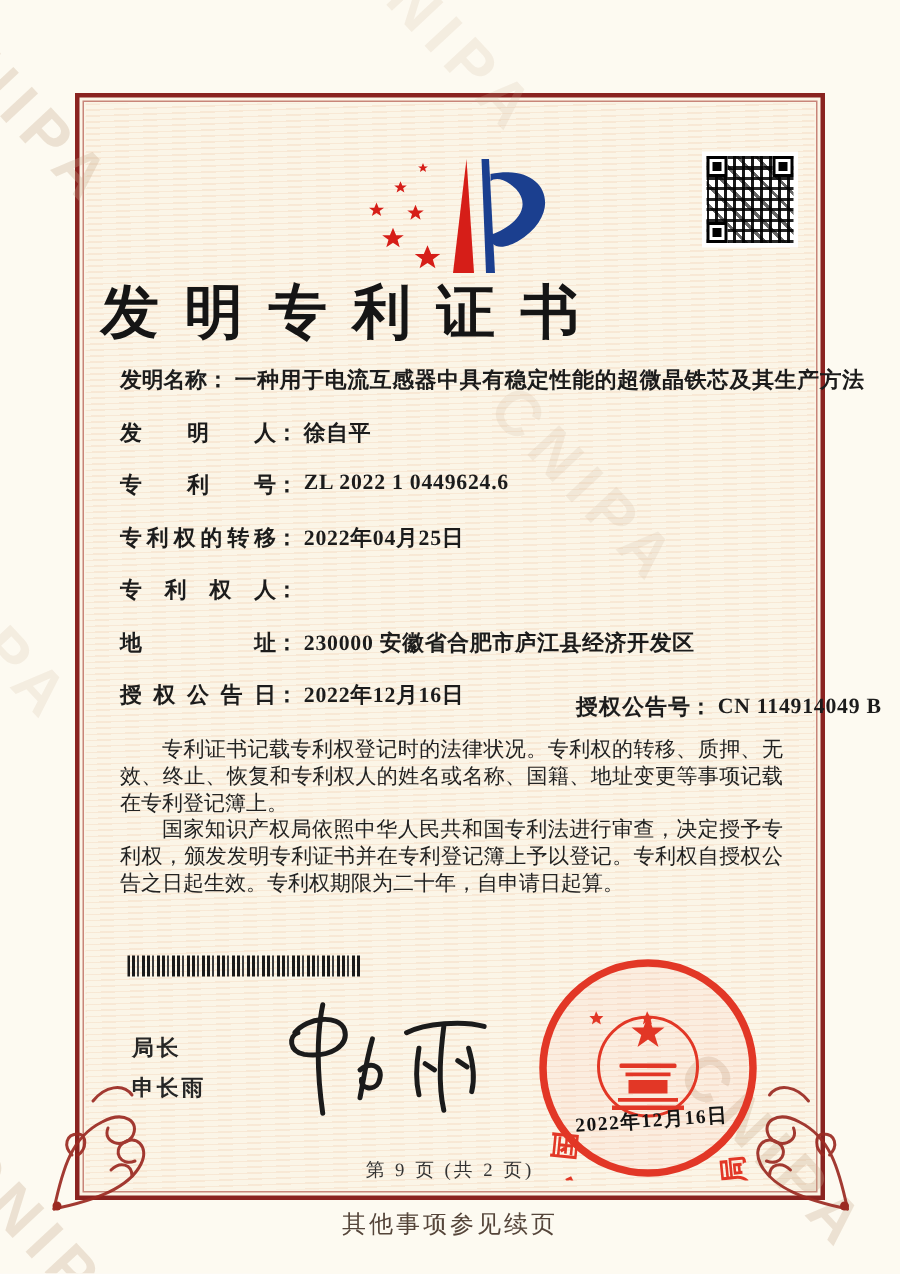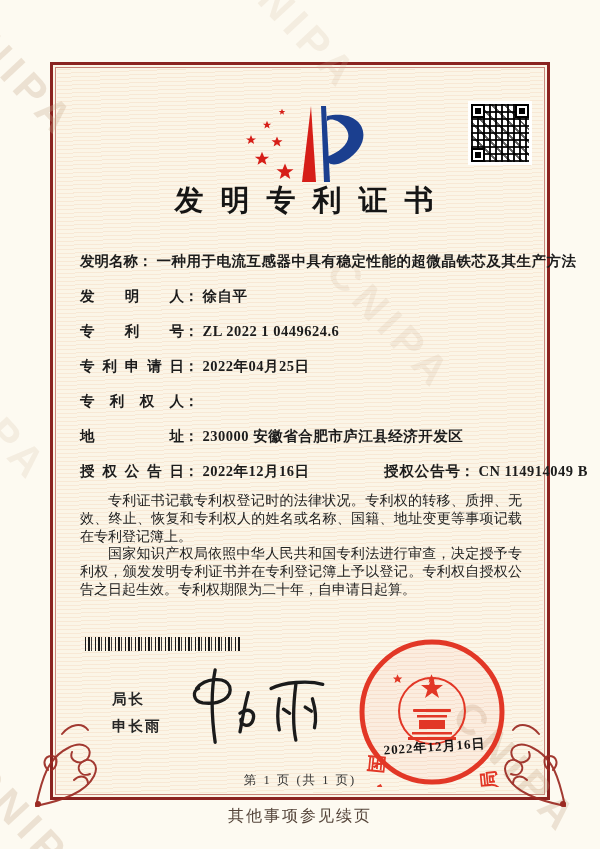--- a/index.html
+++ b/index.html
@@ -51,26 +51,26 @@
       repeating-linear-gradient(90deg, rgba(0,0,0,0.9) 0 2px, transparent 2px 6px),
       repeating-linear-gradient(0deg, rgba(0,0,0,0.85) 0 2px, transparent 2px 7px),
       repeating-linear-gradient(45deg, rgba(0,0,0,0.6) 0 2px, transparent 2px 9px);
   }
   .finder{position:absolute; width:14px; height:14px; box-sizing:border-box;
     border:2.5px solid #000; background:#fff;}
   .finder>div{position:absolute; inset:2px; background:#000;}
   .finder.tl{left:3px; top:3px;} .finder.tr{right:3px; top:3px;} .finder.bl{left:3px; bottom:3px;}
   .title{
     position:absolute; z-index:4; left:50px; top:181px; width:508px;
-    text-align:center; font-size:29px; font-weight:700; color:#151515;
+    text-align:left; font-size:39px; font-weight:700; color:#151515;
     letter-spacing:17px; text-indent:17px; white-space:nowrap;
   }
   
   .fields{position:absolute; z-index:4; left:80px; top:244px; width:446px;}
-  .frow{position:relative; height:35px; display:flex; align-items:center;
+  .frow{position:relative; height:35px; display:flex; align-items:flex-start;
     font-size:14.5px; font-weight:700; color:#1c1c1c; white-space:nowrap;}
   .flabel{display:inline-block; width:104px; text-align:justify; text-align-last:justify;}
   .fcolon{display:inline-block; margin:0 4px 0 0;}
   .fvalue{letter-spacing:0.5px;}
   .fgroup{display:flex; align-items:center;}
   .fgroup.second{position:absolute; left:265px; top:0; height:35px;margin-left:39px;}
   .fgroup.second .flabel{width:76px;}
   
   .body-text{
     position:absolute; z-index:4; left:80px; top:492px; width:442px;
@@ -81,21 +81,21 @@
   .barcode{
     position:absolute; z-index:4; left:85px; top:637px; width:155px; height:14px;
     background:
       repeating-linear-gradient(90deg,
         #1a1a1a 0 1.5px, transparent 1.5px 3px,
         #1a1a1a 3px 5px, transparent 5px 6.5px,
         #3d3d3d 6.5px 7.5px, transparent 7.5px 10px);
   }
   
   .director{position:absolute; z-index:4; left:88px; top:686px;
-    font-size:14.5px; font-weight:700; color:#262626;margin-left:24px;}
+    font-size:14.5px; font-weight:700; color:#262626;}
   .director div{height:27px; line-height:27px; letter-spacing:2px;}
   .signature{position:absolute; z-index:5; left:180px; top:663px; width:150px; height:84px;}
   .seal{position:absolute; z-index:4; left:357px; top:637px; width:150px; height:150px;}
   .seal-date{
     position:absolute; z-index:6; left:362px; top:738px; width:145px;
     text-align:center; font-size:13px; font-weight:700; color:#141414;
     letter-spacing:1px; transform:rotate(-4deg); white-space:nowrap;
   }
   
   .page-info{position:absolute; z-index:4; left:50px; top:772px; width:500px;
@@ -186,21 +186,21 @@
       <span class="flabel">发明人</span>
         <span class="fcolon">：</span>
         <span class="fvalue">徐自平</span>
     </div>
     <div class="frow">
       <span class="flabel">专利号</span>
         <span class="fcolon">：</span>
         <span class="fvalue">ZL 2022 1 0449624.6</span>
     </div>
     <div class="frow">
-      <span class="flabel">专利申请日</span>
+      <span class="flabel">专利权的转移</span>
         <span class="fcolon">：</span>
         <span class="fvalue">2022年04月25日</span>
     </div>
     <div class="frow">
       <span class="flabel">专利权人</span>
         <span class="fcolon">：</span>
     </div>
     <div class="frow">
       <span class="flabel">地址</span>
         <span class="fcolon">：</span>
@@ -264,16 +264,16 @@
       <rect x="60" y="78" width="30" height="2.5"></rect>
       <rect x="62" y="83" width="26" height="9"></rect>
       <rect x="55" y="95" width="40" height="2.5"></rect>
       <rect x="51" y="100" width="48" height="3"></rect>
     </g>
     <circle cx="75" cy="74" r="33" fill="none" stroke="#e23726" stroke-width="2"></circle>
   </svg>
 
   <div class="seal-date">2022年12月16日</div>
 
-  <div class="page-info">第 1 页 (共 1 页)</div>
+  <div class="page-info">第 9 页 (共 2 页)</div>
   <div class="continuation">其他事项参见续页</div>
 
 </div>
 
 </body></html>

